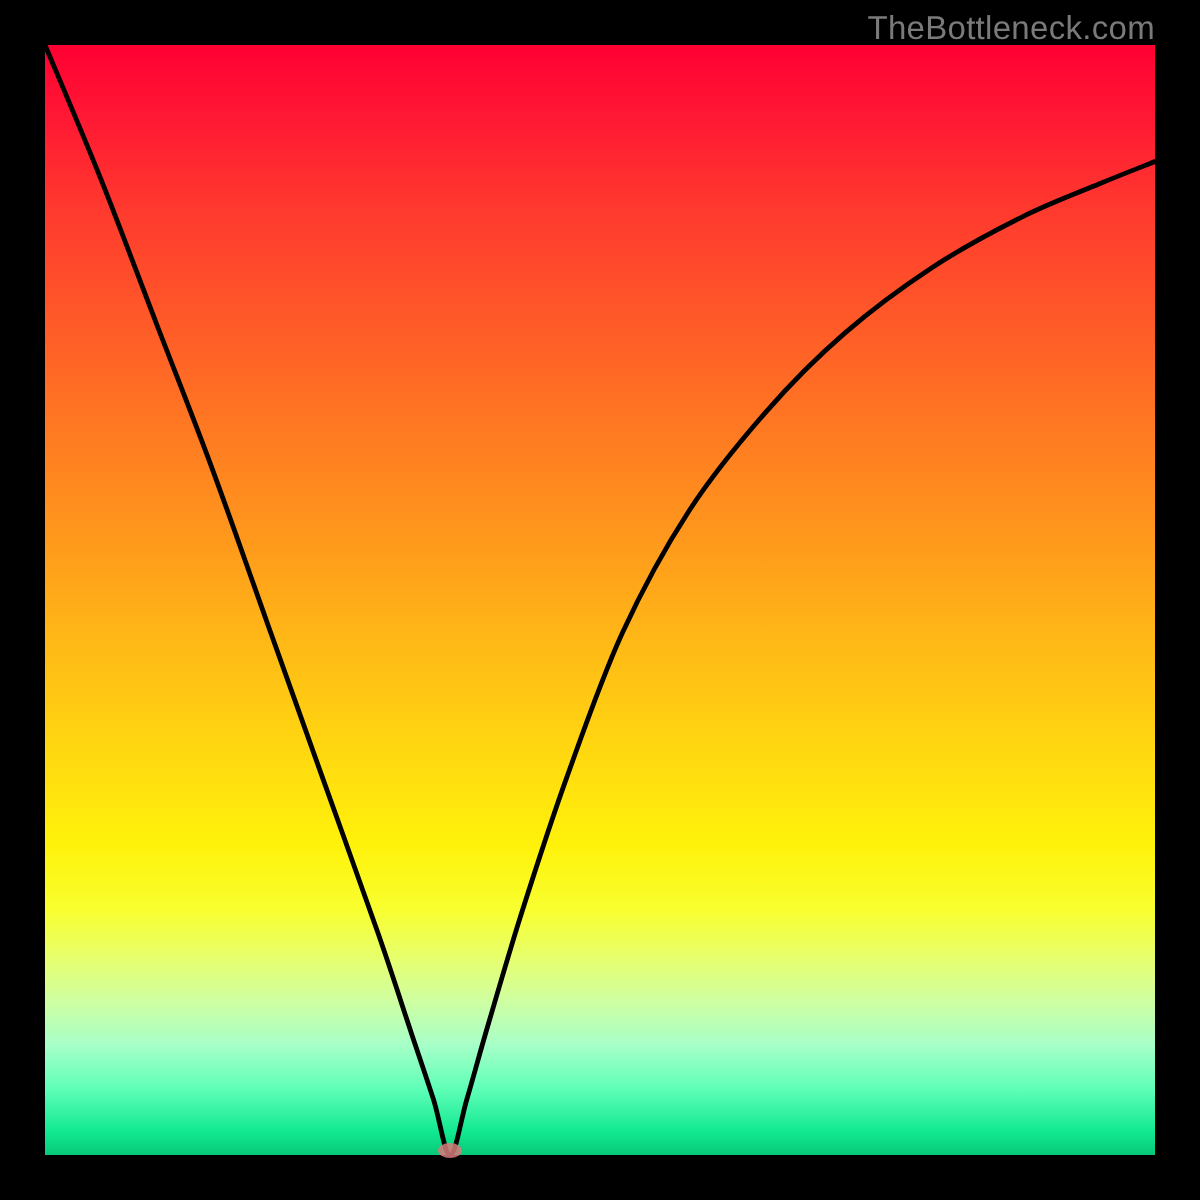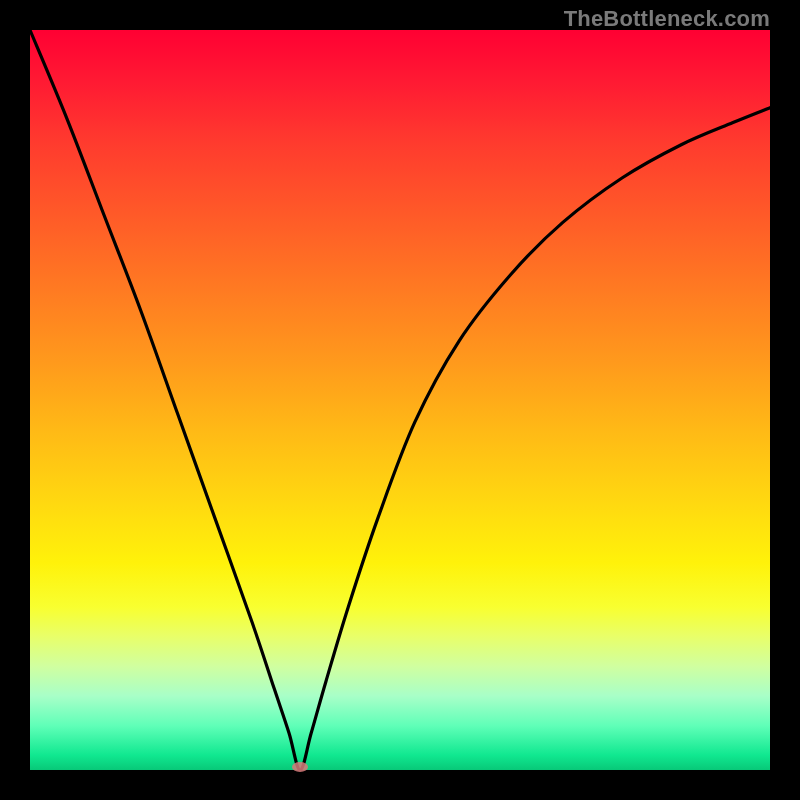--- a/index.html
+++ b/index.html
@@ -41,21 +41,21 @@
       #10e890 98%,
       #08c878 100%
     );
   }
   .watermark {
     position: absolute;
     top: 6px;
     right: 30px;
     color: #7a7a7a;
     font-size: 22px;
-    font-weight: 700;
+    font-weight: 400;
     letter-spacing: 0.2px;
   }
   svg.curve {
     position: absolute;
     left: 0;
     top: 0;
     width: 740px;
     height: 740px;
     overflow: visible;
   }

